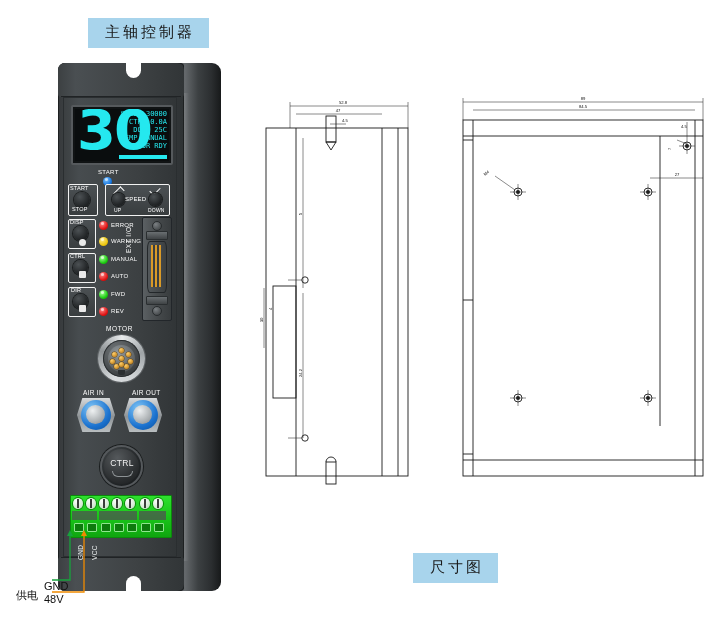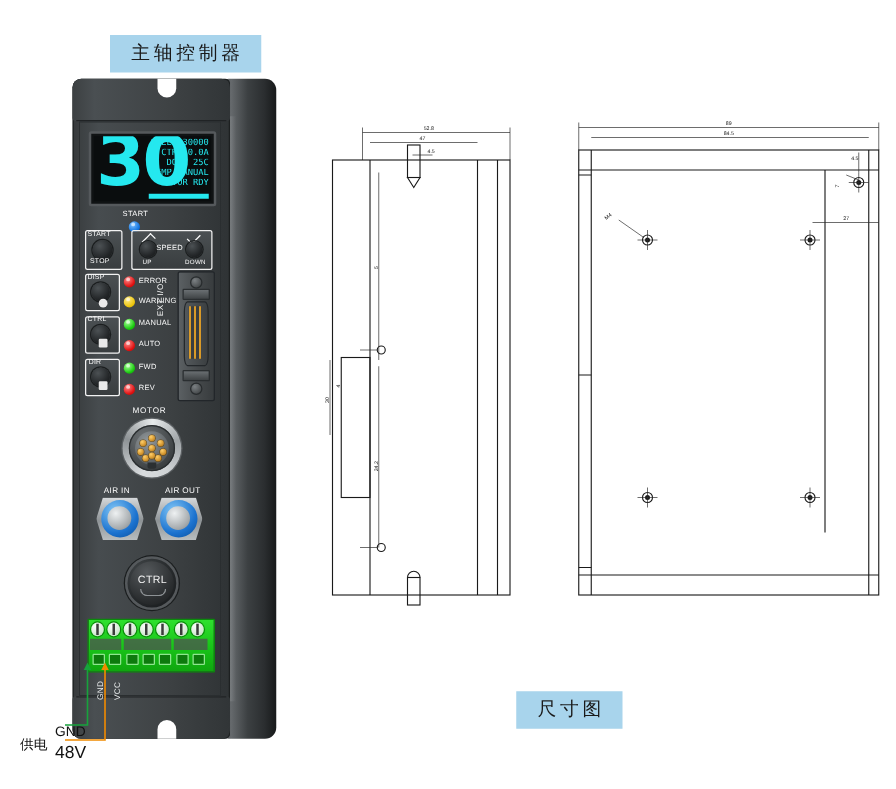--- a/index.html
+++ b/index.html
@@ -22,21 +22,21 @@
     position: absolute;
     background: #a8d4ec;
     color: #1a1a1a;
     font-size: 15px;
     letter-spacing: 3px;
     text-align: center;
     padding: 5px 14px 6px 17px;
     white-space: nowrap;
     font-family: "DejaVu Sans", sans-serif;
   }
-  #caption-title { left: 88px; top: 28px; }
+  #caption-title { left: 88px; top: 18px; }
   #caption-dim   { left: 413px; top: 553px; }
 
   
   #device {
     position: absolute;
     left: 58px;
     top: 63px;
     width: 163px;
     height: 528px;
   }
@@ -496,21 +496,21 @@
   #ann-text-gnd {
     position: absolute;
     left: 44px; top: 580px;
     font-size: 11px;
     color: #111;
     font-family: "Liberation Sans", sans-serif;
   }
   #ann-text-48v {
     position: absolute;
     left: 44px; top: 593px;
-    font-size: 14px;
+    font-size: 11px;
     color: #111;
     font-family: "Liberation Sans", sans-serif;
   }
 
   
   #cad-left, #cad-right { position: absolute; }
   #cad-left  { left: 258px; top: 88px; width: 170px; height: 440px; }
   #cad-right { left: 455px; top: 88px; width: 255px; height: 440px; }
 
   svg { display: block; }

